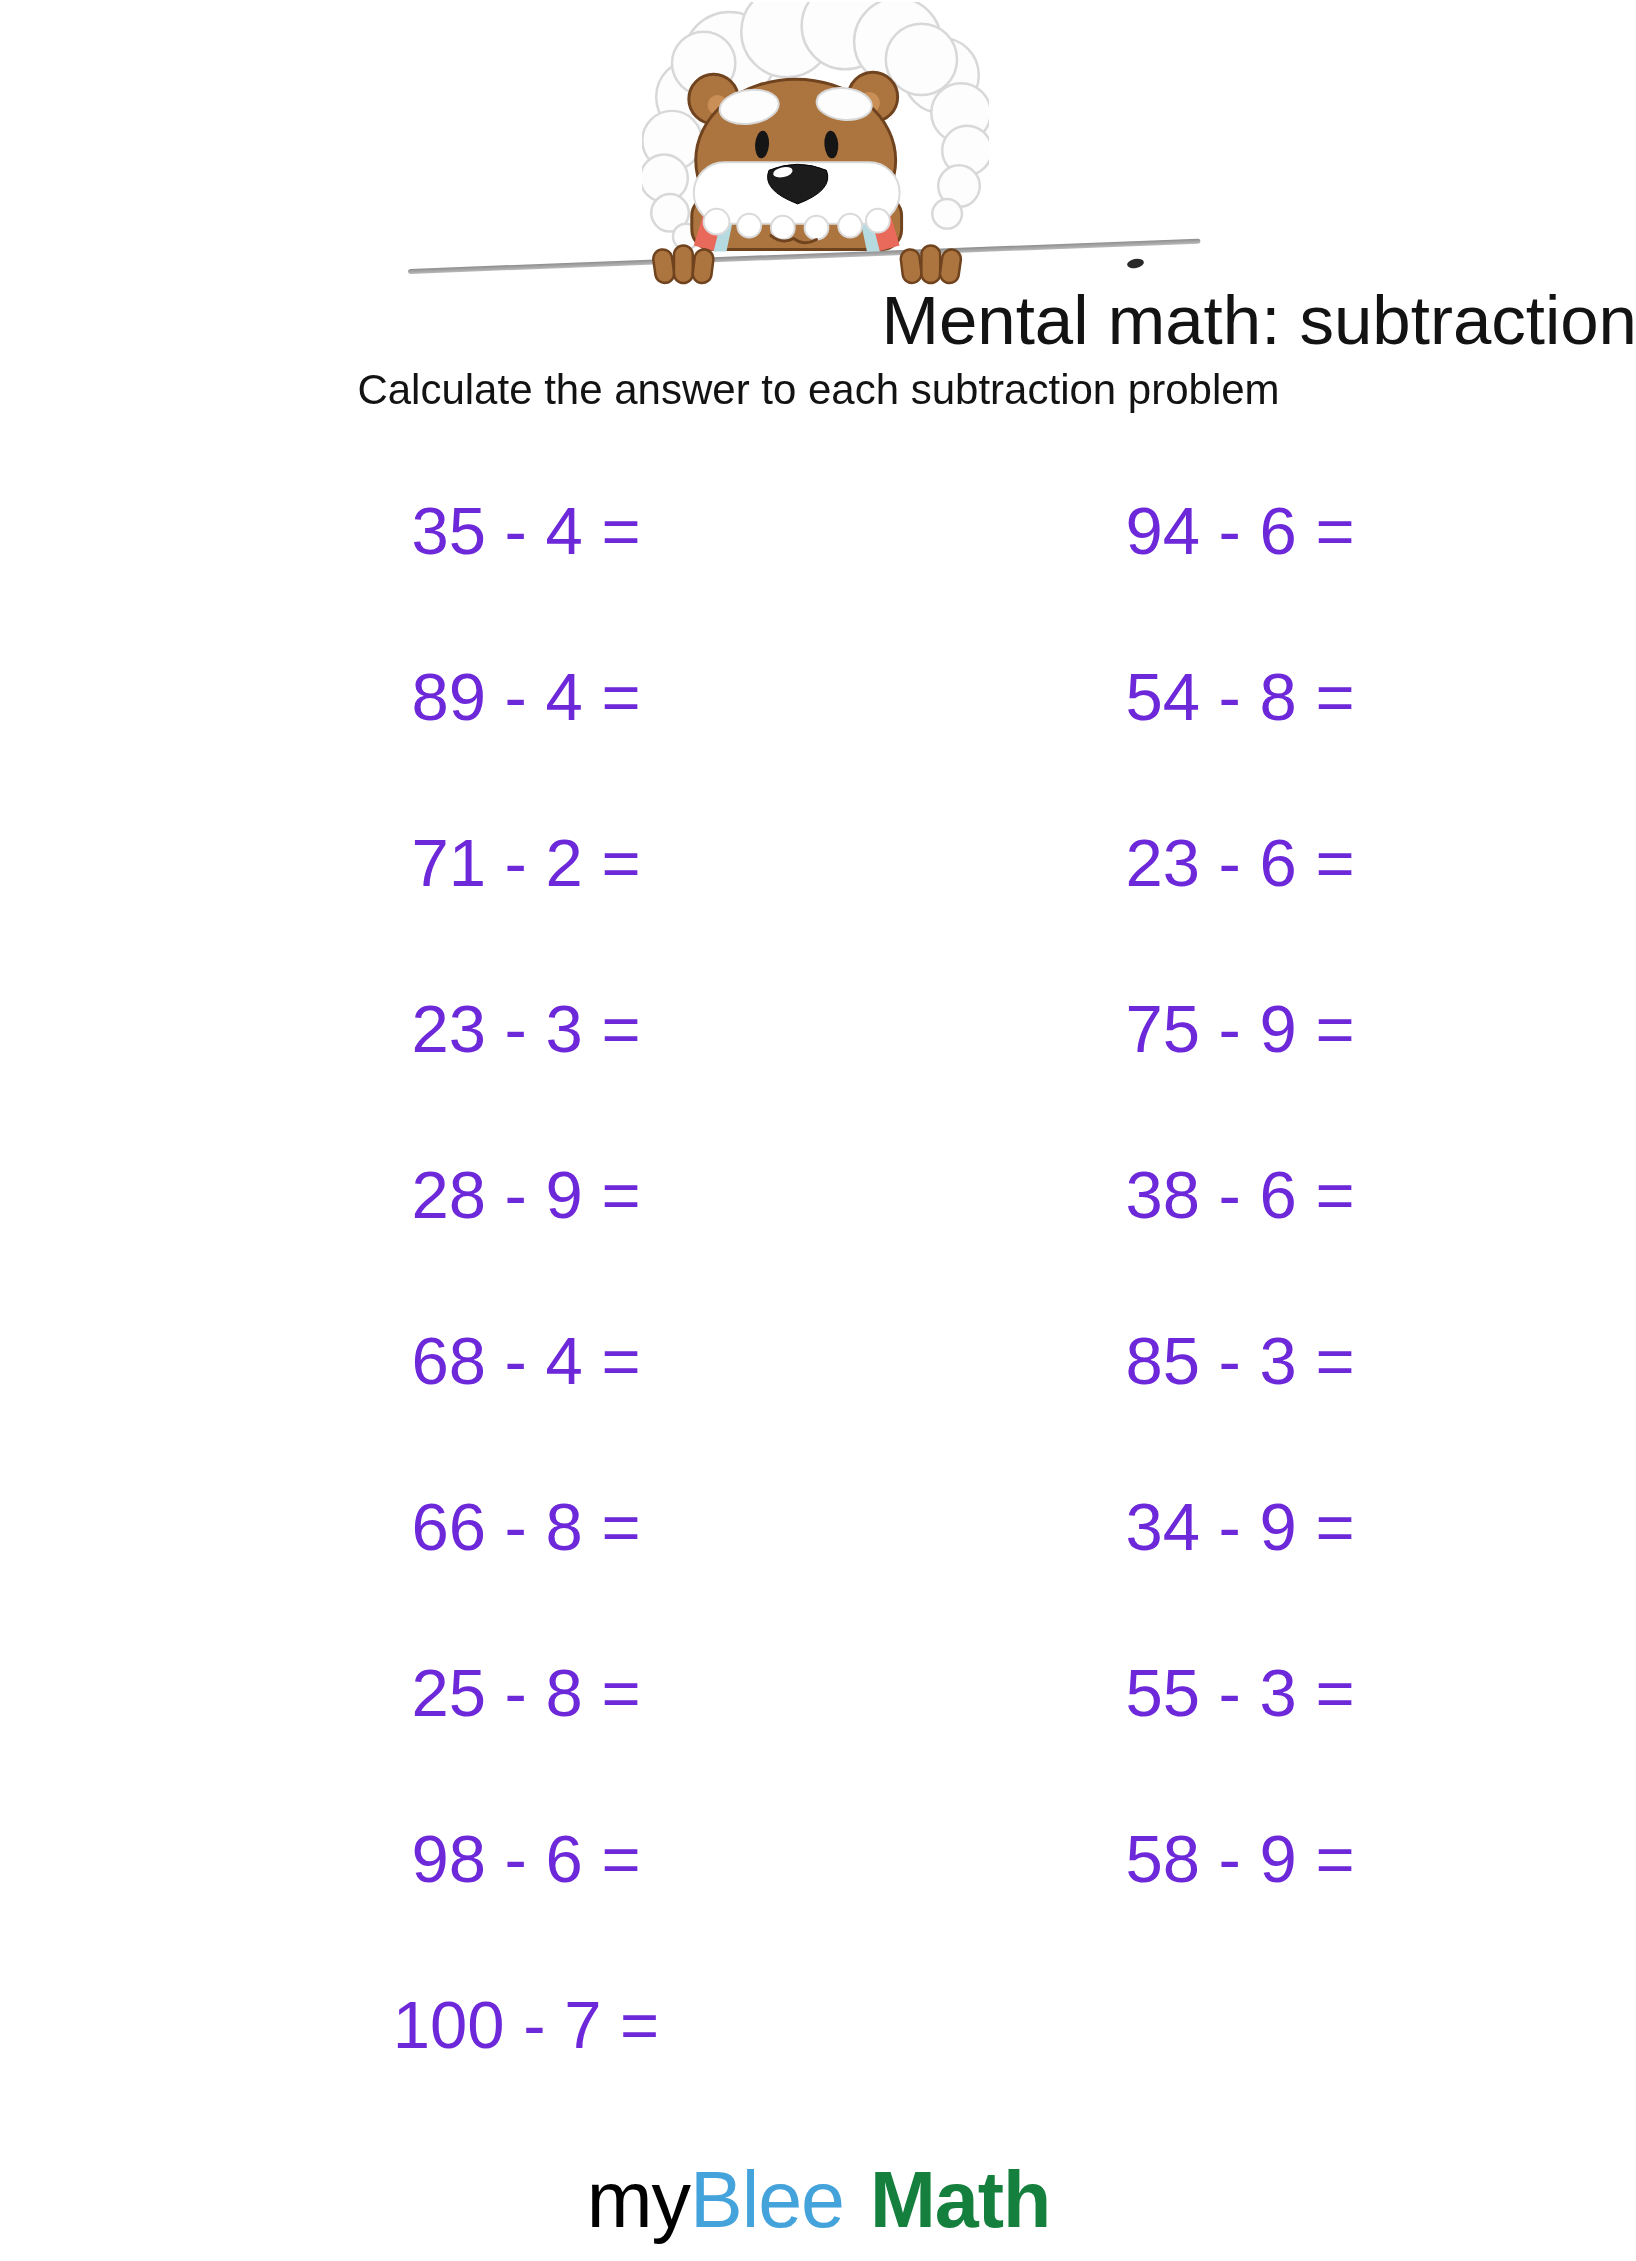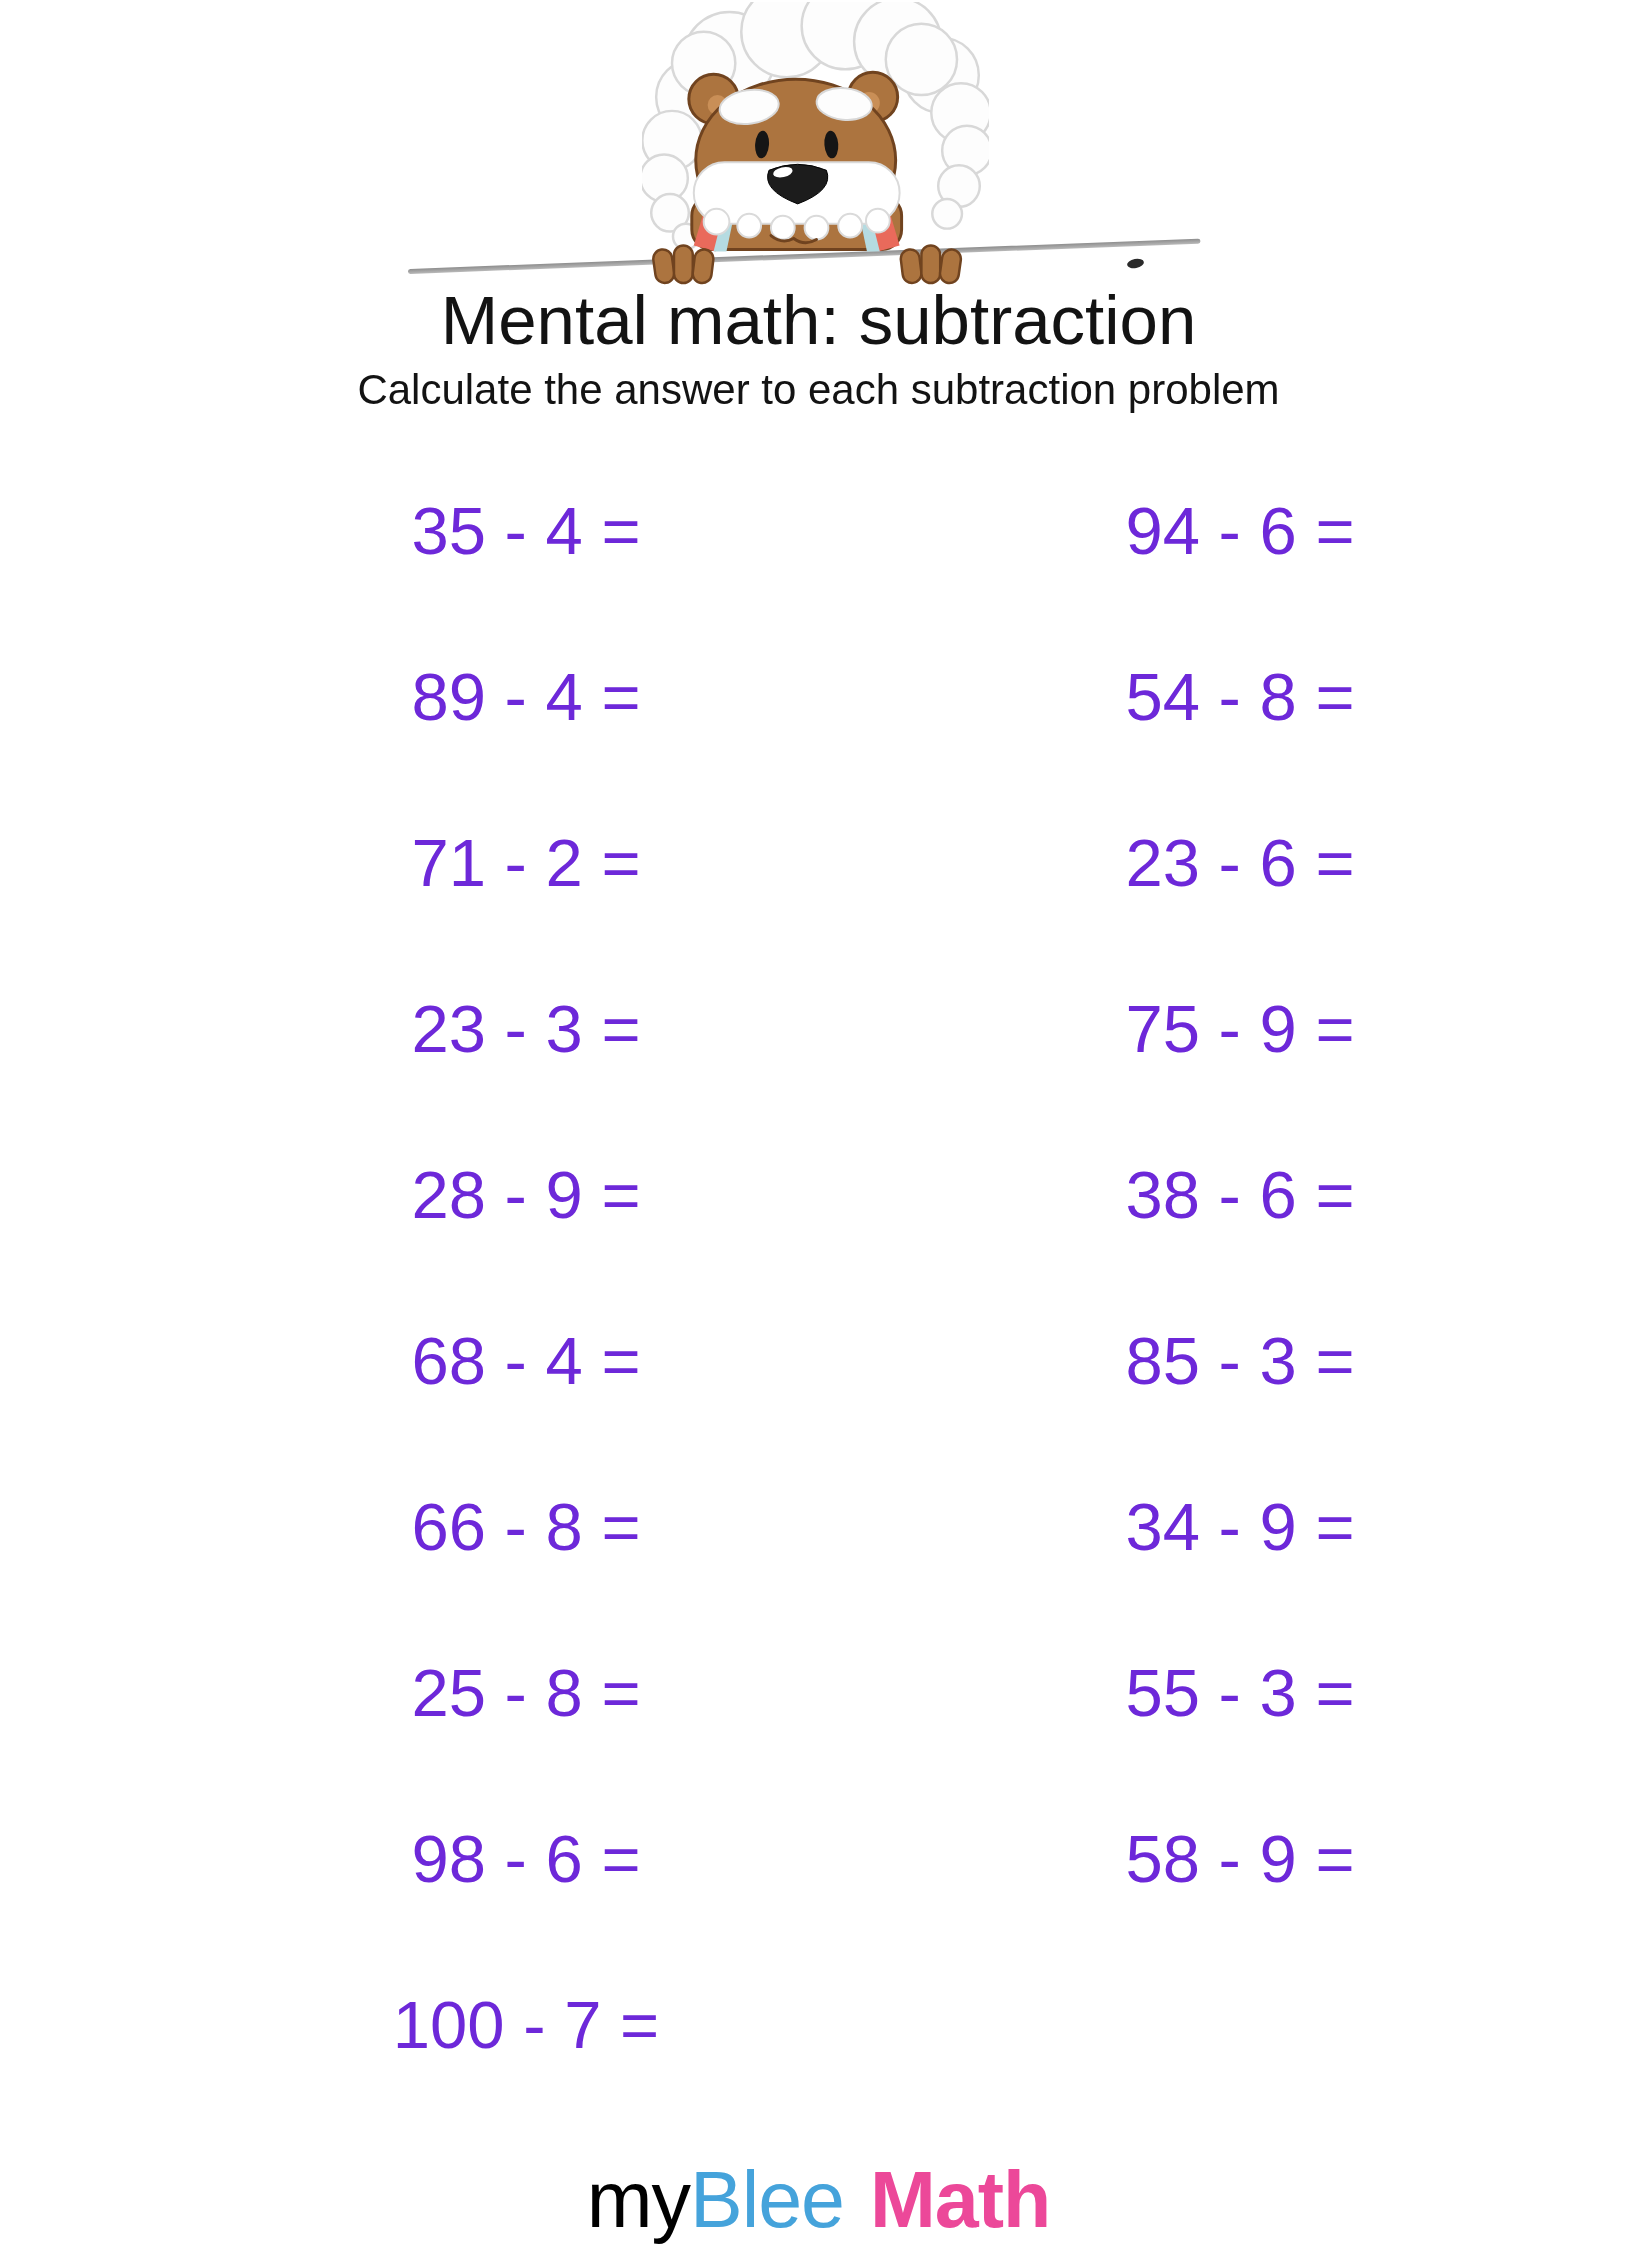--- a/index.html
+++ b/index.html
@@ -42,21 +42,21 @@
     top: 2px;
     width: 347px;
     height: 287px;
   }
 
   .title {
     position: absolute;
     top: 285px;
     left: 0;
     width: 100%;
-    text-align: center;
+    text-align: right;
     font-size: 69px;
     line-height: 71px;
     font-weight: 400;
     color: #131313;
   }
   .subtitle {
     position: absolute;
     top: 364px;
     left: 0;
     width: 100%;
@@ -93,21 +93,21 @@
     width: 100%;
     display: flex;
     justify-content: center;
     align-items: baseline;
     font-size: 79px;
     line-height: 83px;
     letter-spacing: -1px;
   }
   .logo .my   { color: #000000; font-weight: 400; }
   .logo .blee { color: #45A3DB; font-weight: 400; }
-  .logo .math { color: #ec4899; font-weight: 700; margin-left: 26px; }
+  .logo .math { color: #15803d; font-weight: 700; margin-left: 26px; }
 </style>
 </head>
 <body>
 
 <div class="page">
 
   <div class="rule"></div>
   <div class="stray-mark"></div>
 
   <svg class="mascot" viewBox="0 0 350 290" aria-hidden="true">

